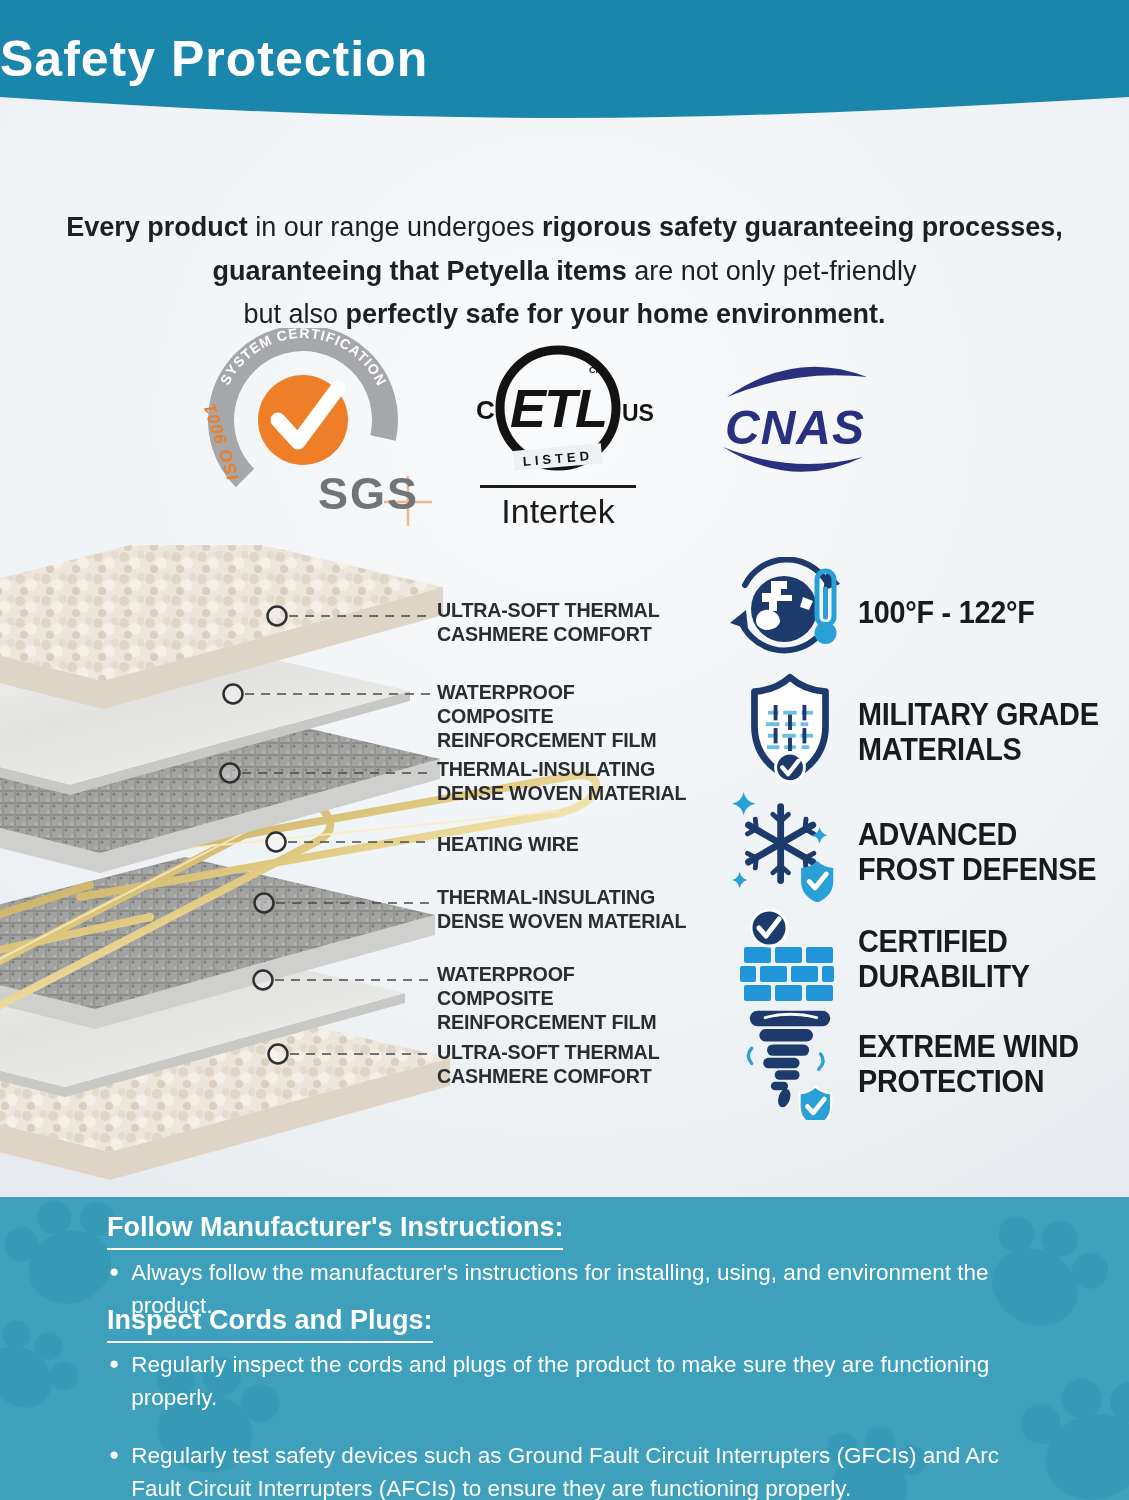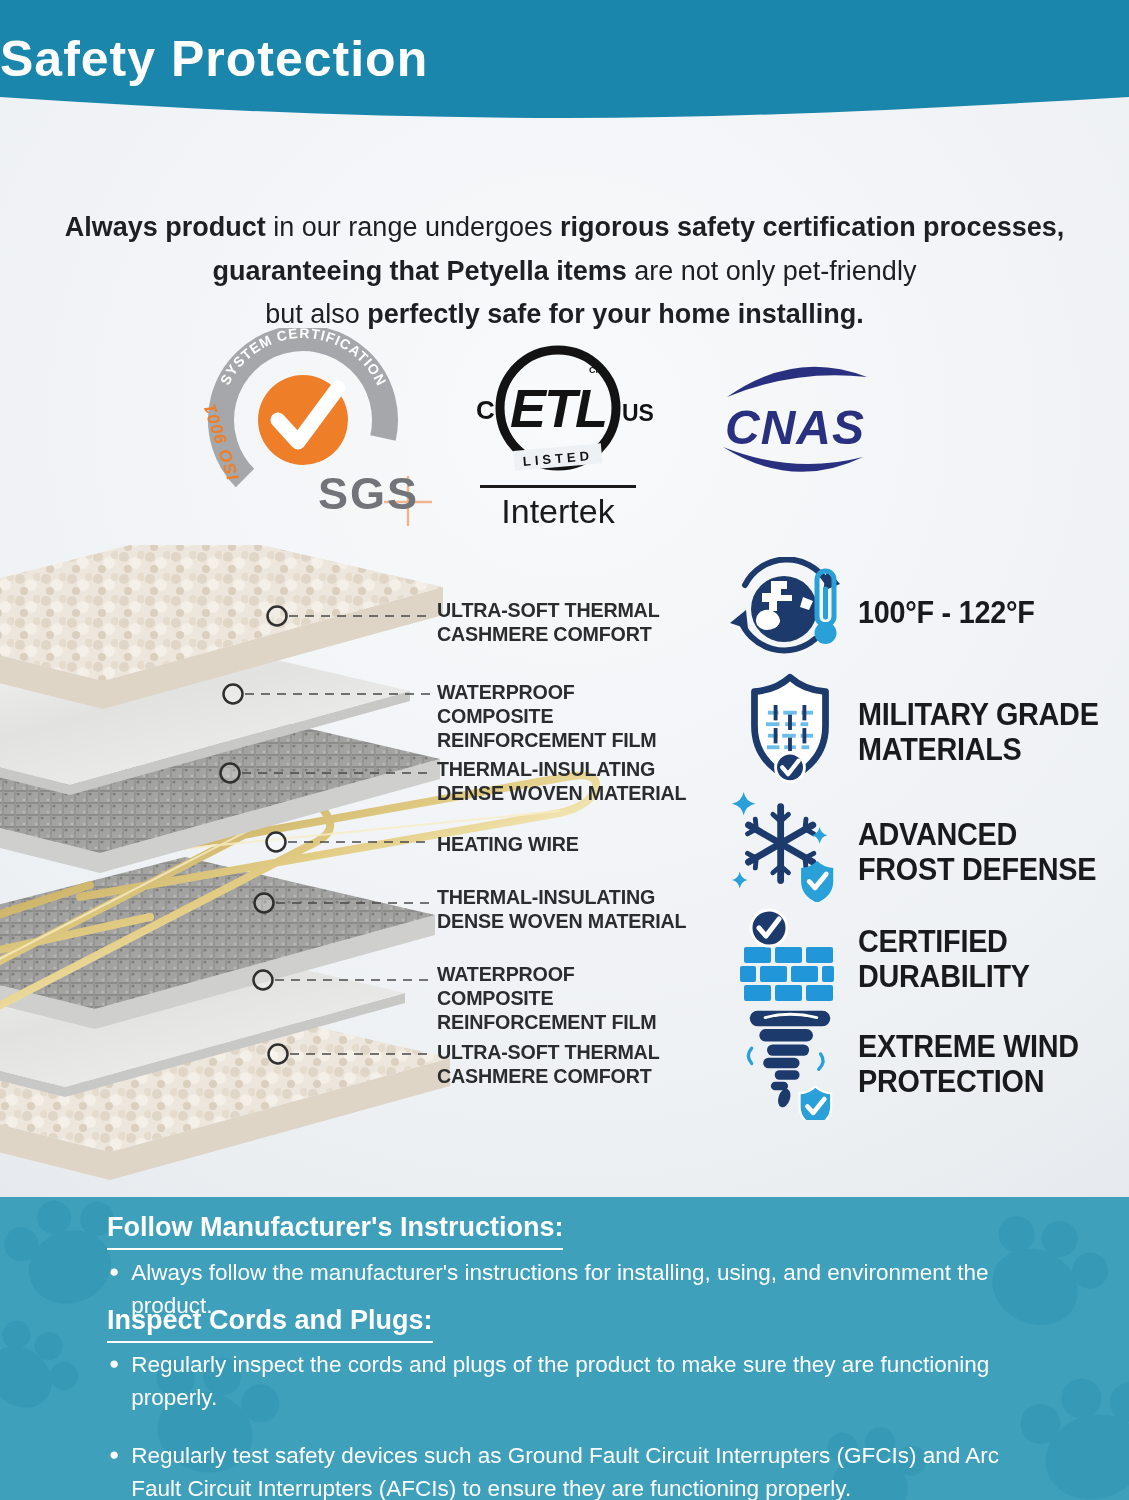--- a/index.html
+++ b/index.html
@@ -60,23 +60,23 @@
 <body>
 
 <div class="page">
 
   <svg class="banner-svg" width="1129" height="125" viewBox="0 0 1129 125">
     <path d="M0,0 H1129 V97 C950,107 760,118 565,118 C370,118 180,109 0,97 Z" fill="#1b86ac"></path>
   </svg>
   <div class="page-title">Safety Protection</div>
 
   <div class="intro2">
-    <span class="b">Always product</span><span> in our range undergoes </span><span class="b">rigorous safety certification processes,</span><br>
+    <span class="b">Every product</span><span> in our range undergoes </span><span class="b">rigorous safety guaranteeing processes,</span><br>
     <span class="b">guaranteeing that Petyella items</span><span> are not only pet-friendly</span><br>
-    <span>but also </span><span class="b">perfectly safe for your home installing.</span>
+    <span>but also </span><span class="b">perfectly safe for your home environment.</span>
   </div>
 
   <svg class="sgs-svg" width="244" height="212" viewBox="0 0 244 212">
     <path id="sgsArc" d="M53,150 A82,82 0 1 1 191,110" fill="none" stroke="#a5a7aa" stroke-width="26"></path>
     <text font-size="14" font-weight="bold" fill="#ffffff" letter-spacing="1">
       <textPath href="#sgsArc" startOffset="57%" text-anchor="middle">SYSTEM CERTIFICATION</textPath>
     </text>
     <text transform="translate(47,150) rotate(-108)" font-size="17" font-weight="bold" font-style="italic" fill="#ee7e27" letter-spacing="1">ISO 9001</text>
     <circle cx="111" cy="92" r="45" fill="#ee7e27"></circle>
     <polyline points="86,92 106,114 146,60" fill="none" stroke="#ffffff" stroke-width="15" stroke-linecap="round" stroke-linejoin="round"></polyline>

